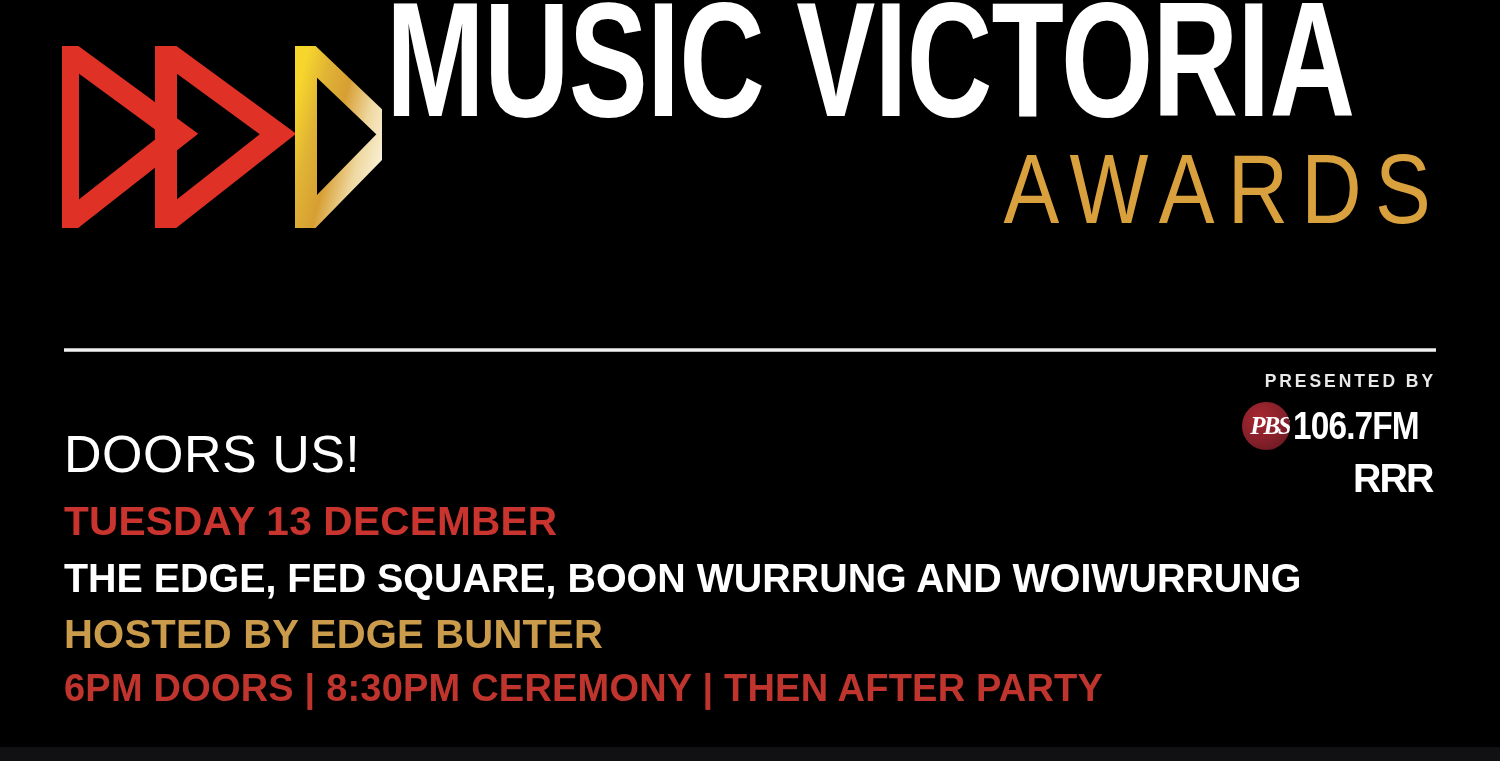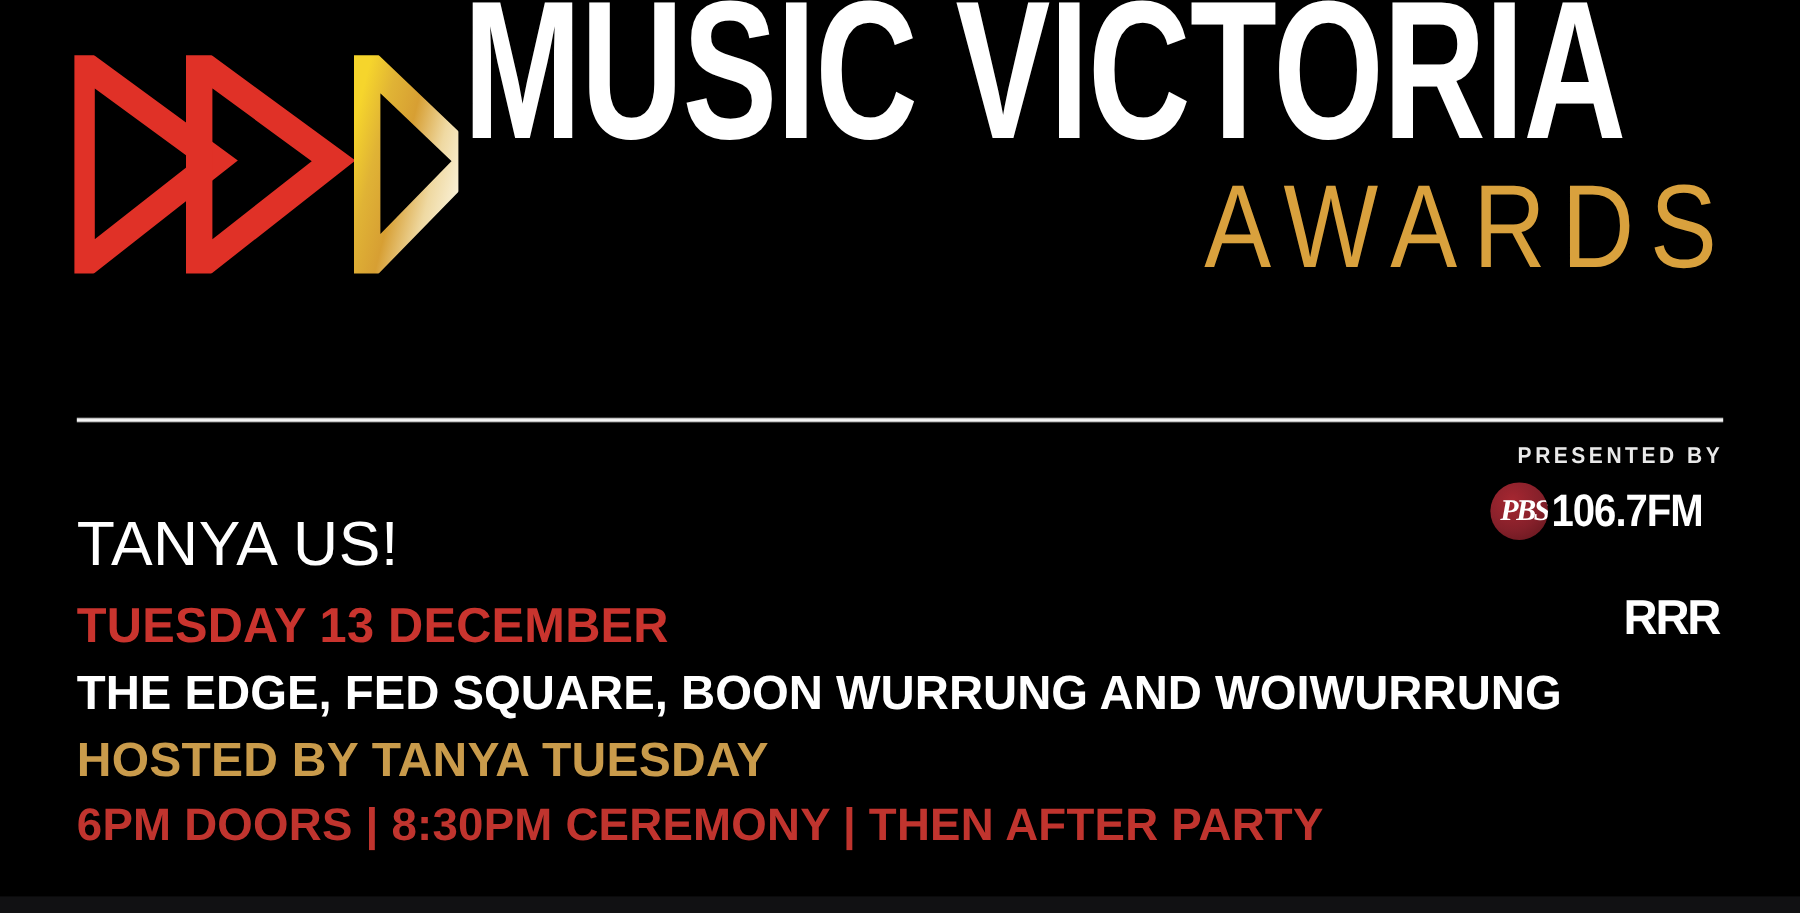--- a/index.html
+++ b/index.html
@@ -126,21 +126,20 @@
     line-height:40px;
     letter-spacing:-1px;
     transform:scaleX(0.88);
     transform-origin:left center;
     white-space:nowrap;
   }
   
   .rrr-lockup{
     display:flex; align-items:flex-end;
     height:40px;
-    margin-top:36px;
   }
   .rrr-badge{
     width:26px;
     background:#C32026;
     position:relative;
     flex:0 0 auto;
     overflow:hidden;
   }
   .rrr-badge .vtext{
     position:absolute;
@@ -275,21 +274,21 @@
       <div class="rrr-lockup">
         <div class="rrr-badge">
           <span class="vtext">TRIPLE</span>
         </div>
         <div class="rrr-letters">RRR</div>
       </div>
     </div>
   </div>
 
   <div class="info">
-    <div class="join">TANYA US!</div>
+    <div class="join">DOORS US!</div>
     <div class="line line-date">TUESDAY 13 DECEMBER</div>
     <div class="line line-venue">THE EDGE, FED SQUARE, BOON WURRUNG AND WOIWURRUNG</div>
-    <div class="line line-host">HOSTED BY TANYA TUESDAY</div>
+    <div class="line line-host">HOSTED BY EDGE BUNTER</div>
     <div class="line line-times">6PM DOORS | 8:30PM CEREMONY | THEN AFTER PARTY</div>
   </div>
 
   <div class="bottom-strip"></div>
 </div>
 
 </body></html>

